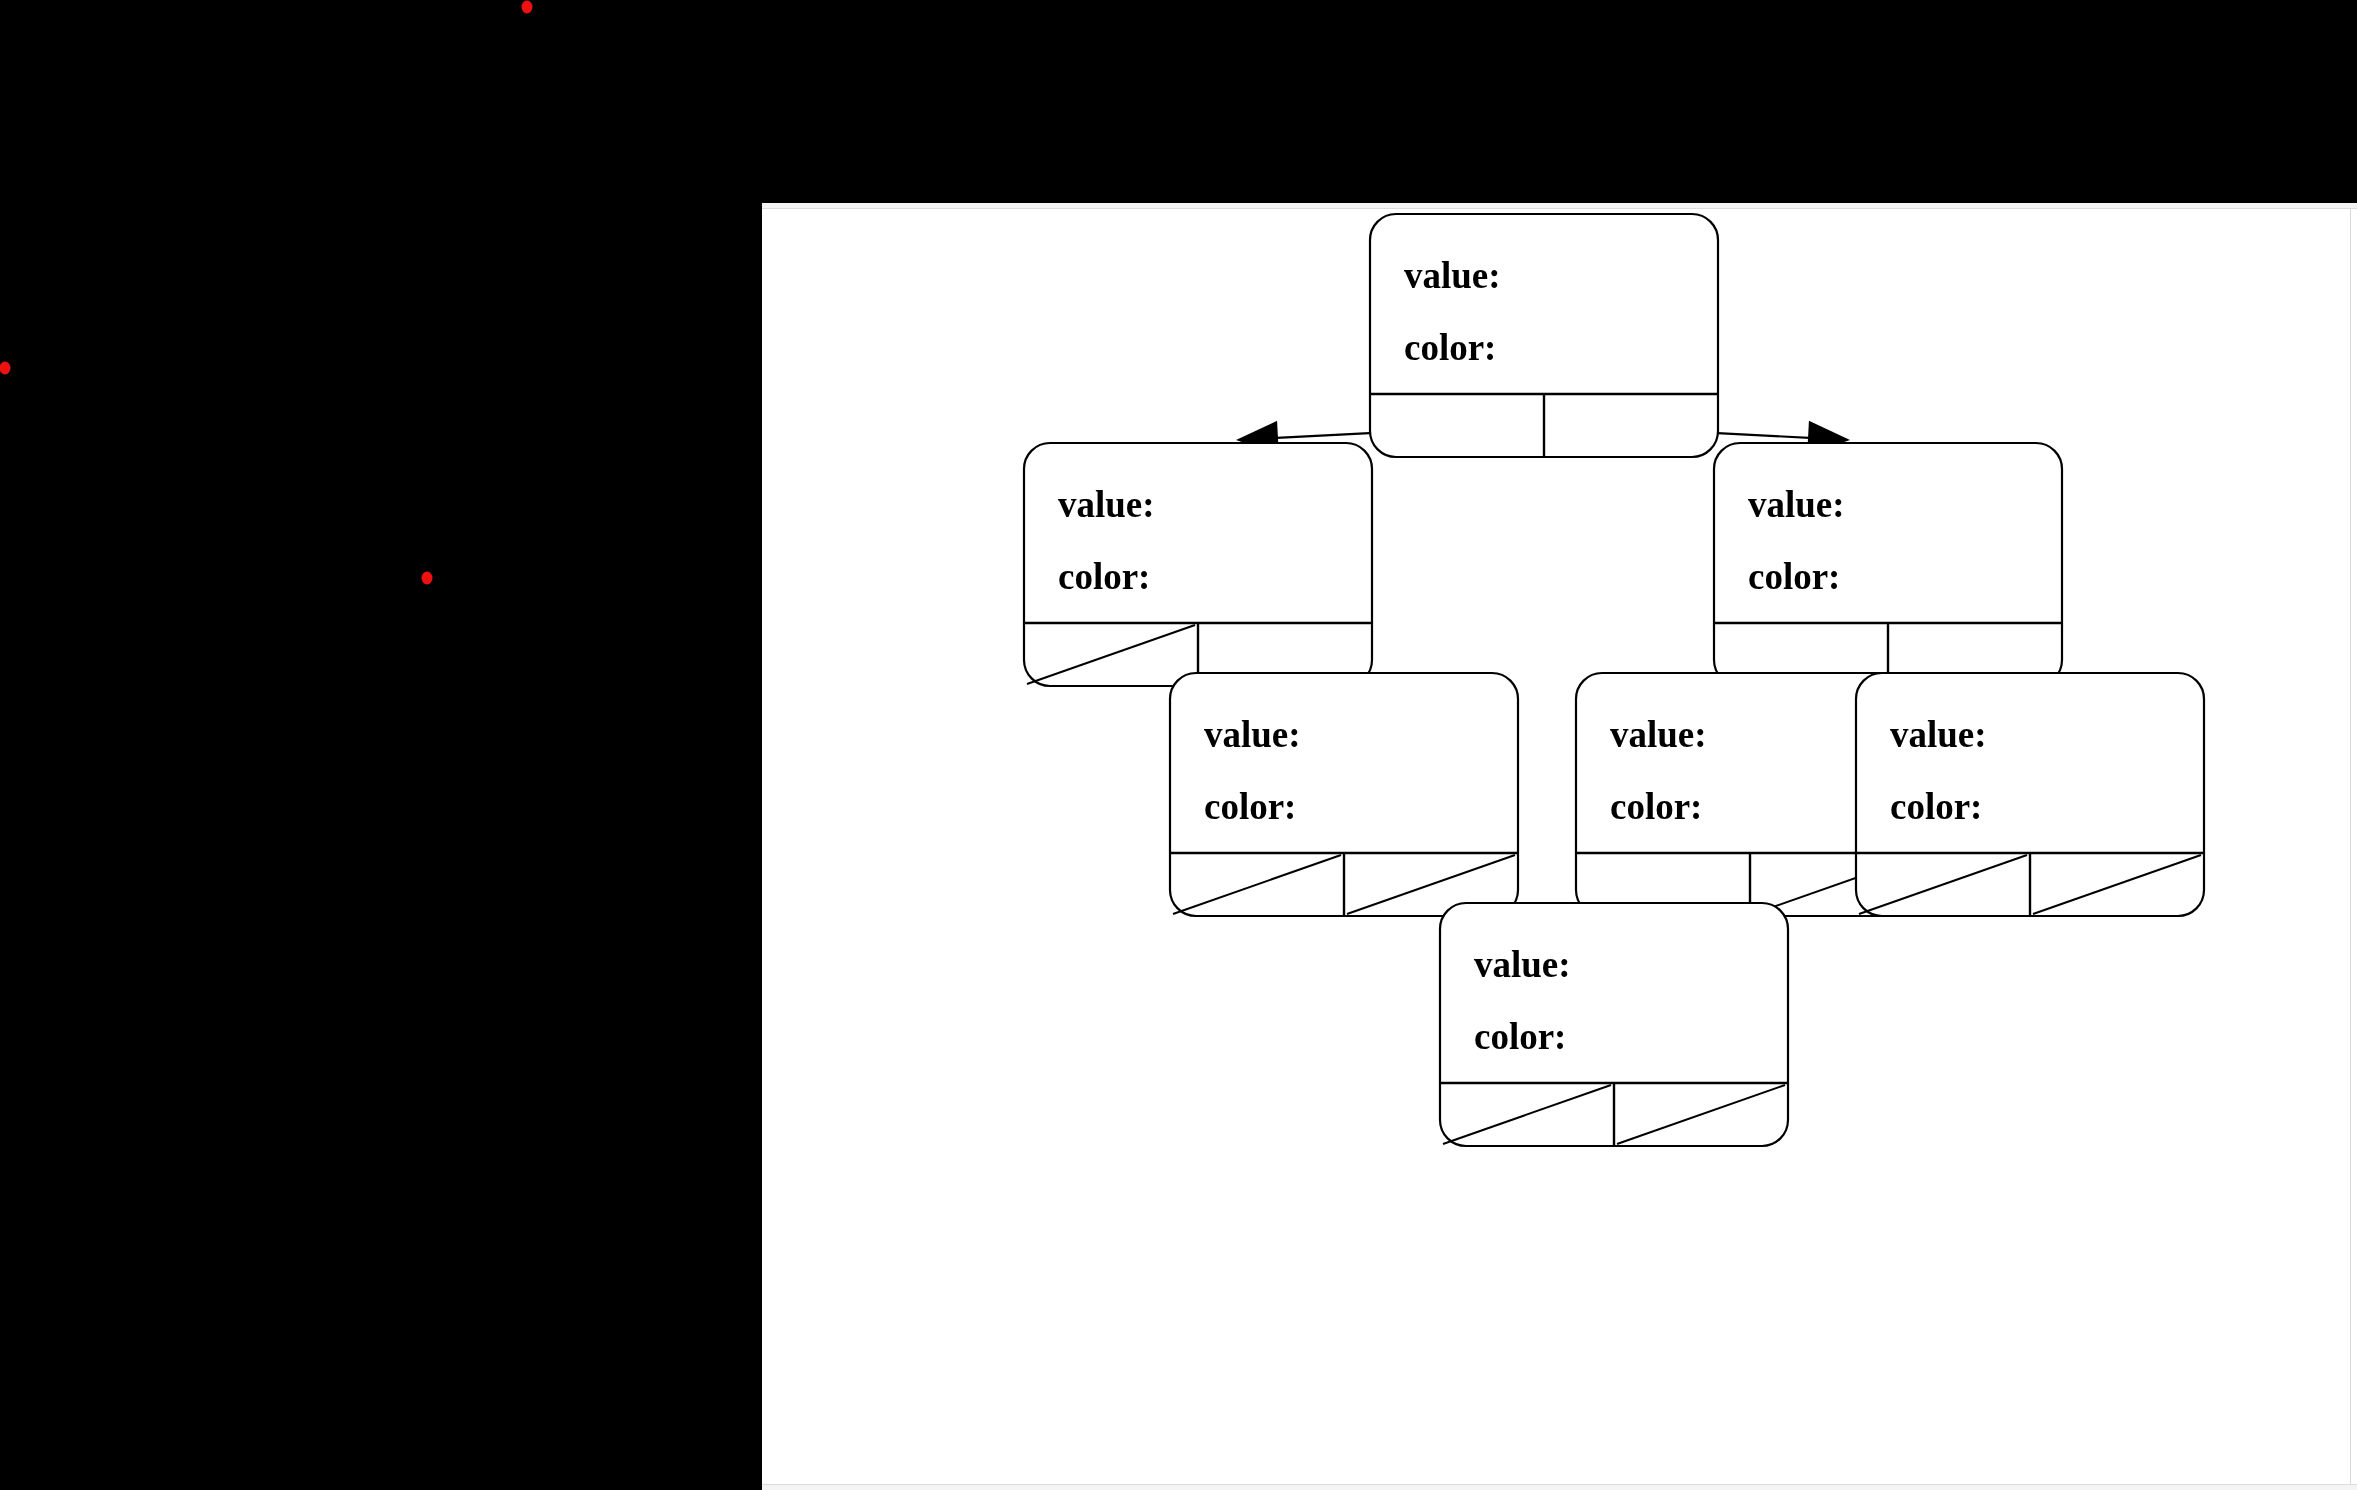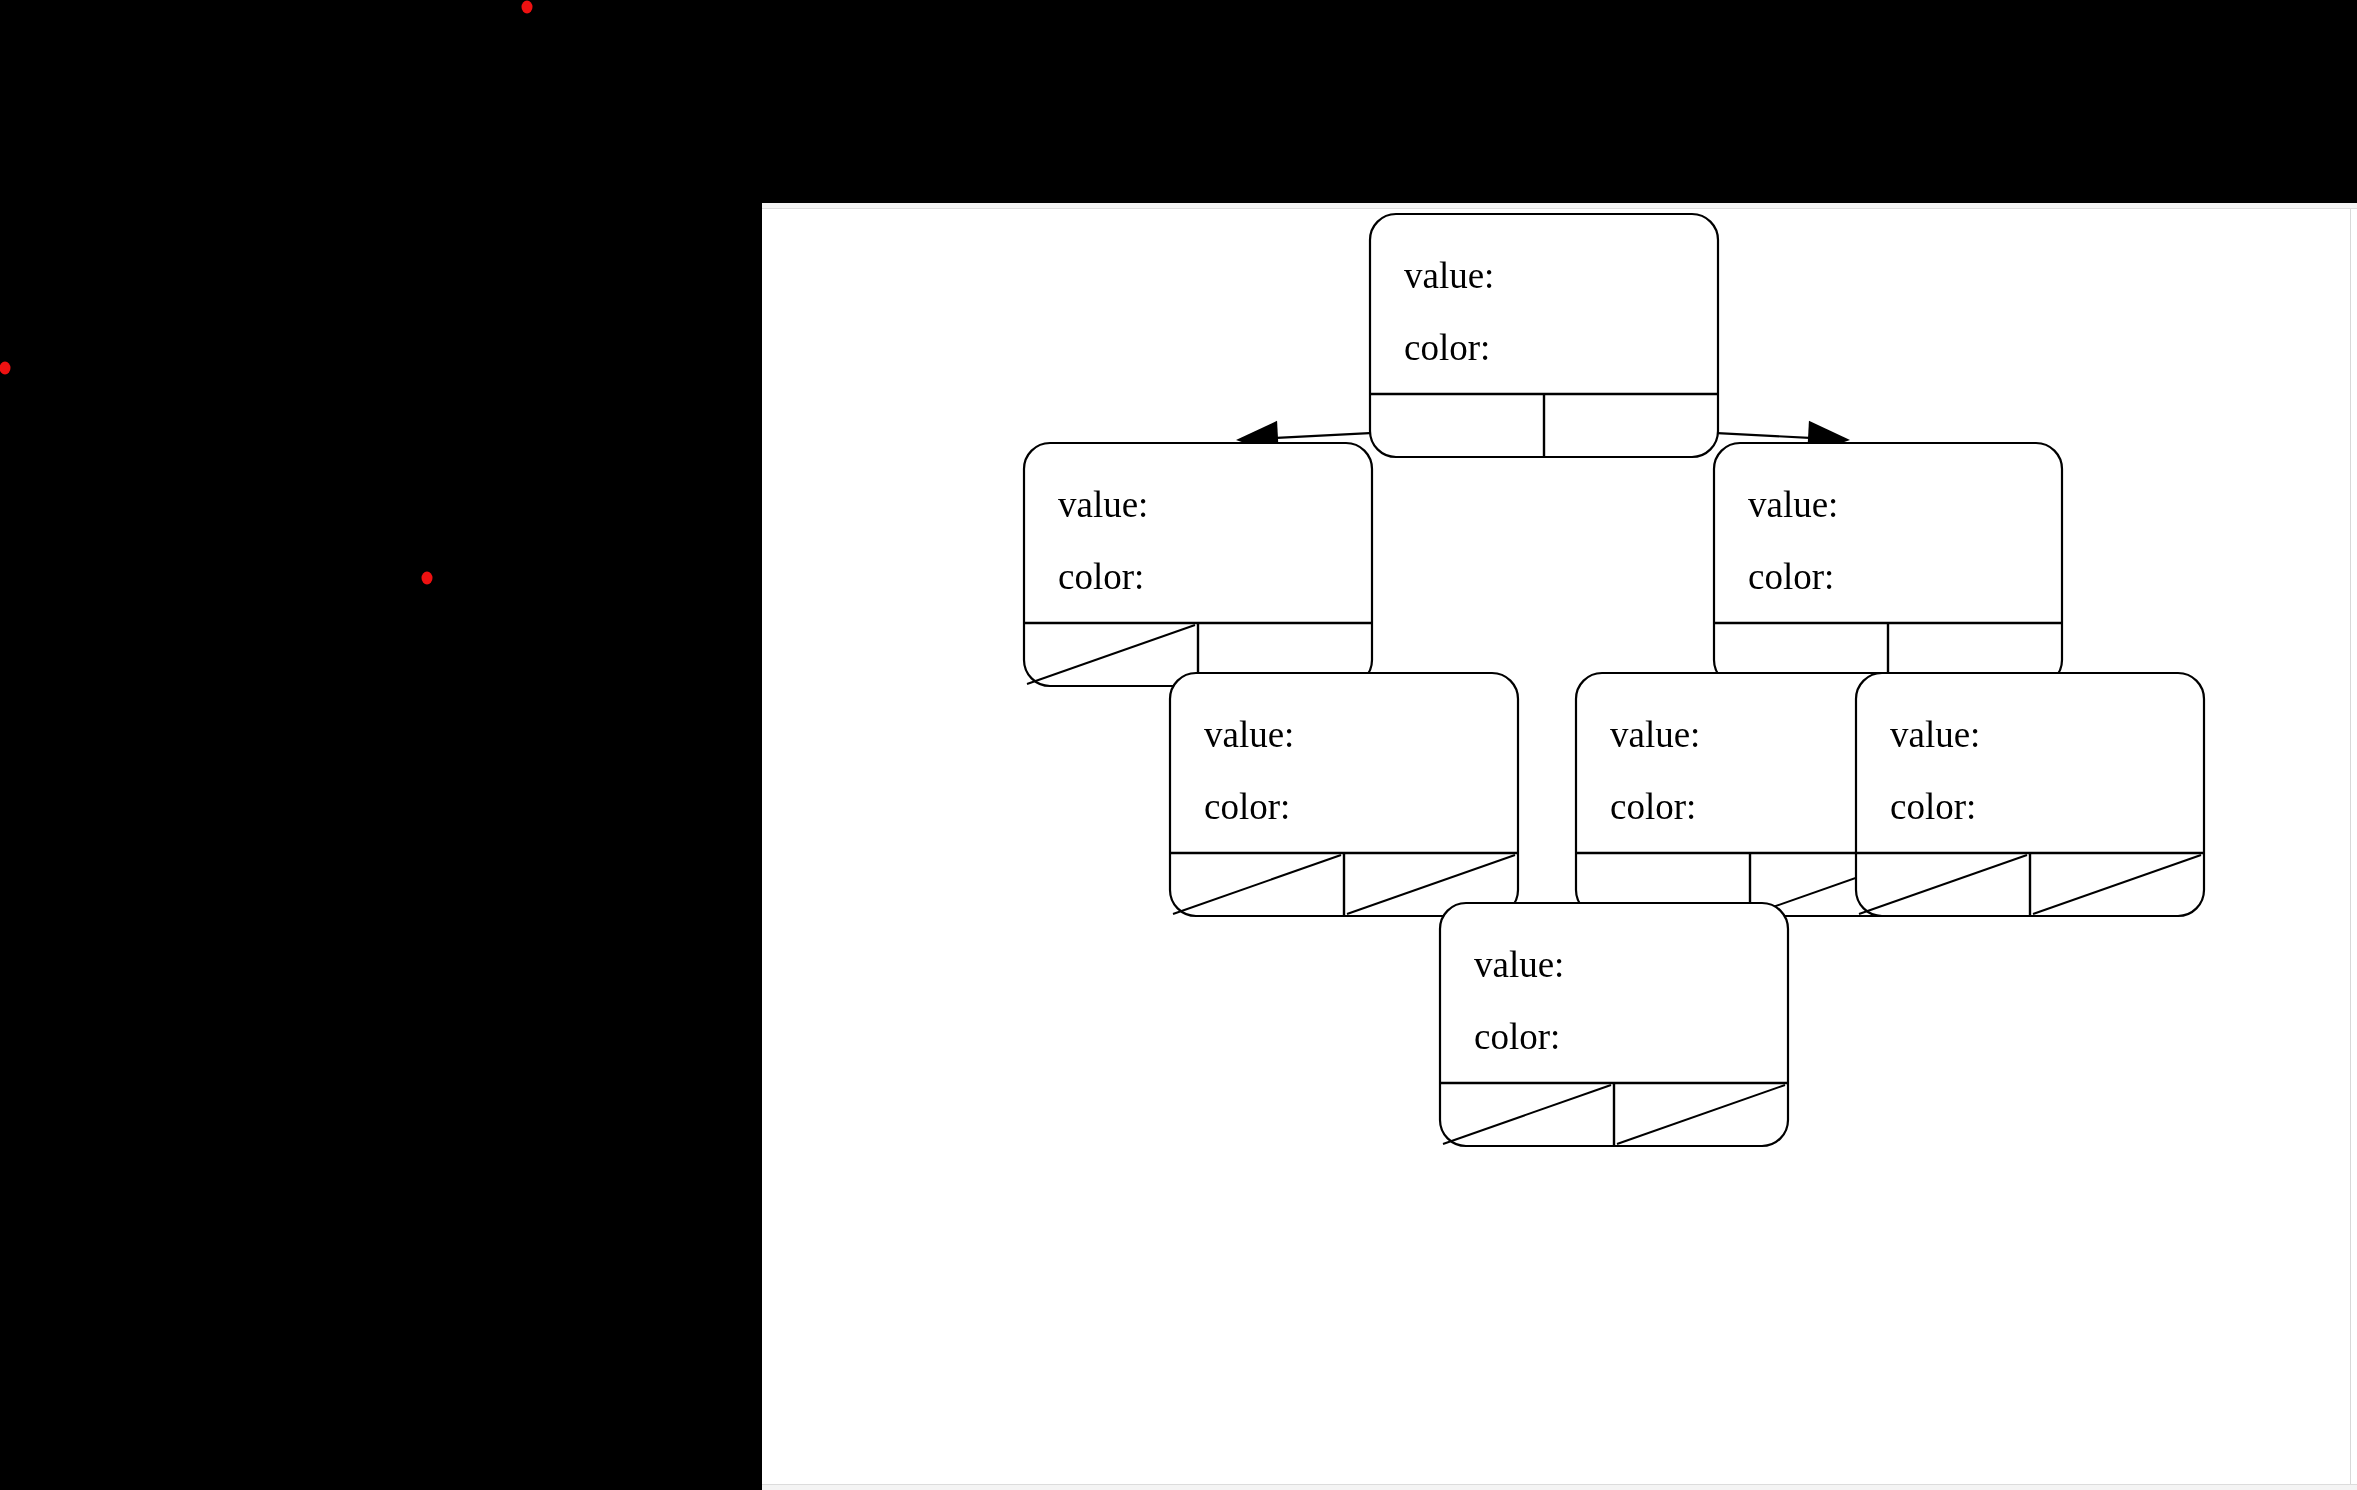--- a/index.html
+++ b/index.html
@@ -12,20 +12,21 @@
     width: 2357px;
     height: 1490px;
     overflow: hidden;
     font-family: "Liberation Serif", "DejaVu Serif", serif;
   }
   #root-canvas {
     position: relative;
     width: 2357px;
     height: 1490px;
     background: #6d28d9;
+    font-weight: bold;
   }
   
   .backdrop {
     position: absolute;
     left: 0;
     top: 0;
     width: 2357px;
     height: 1490px;
     background: #000000;
   }

